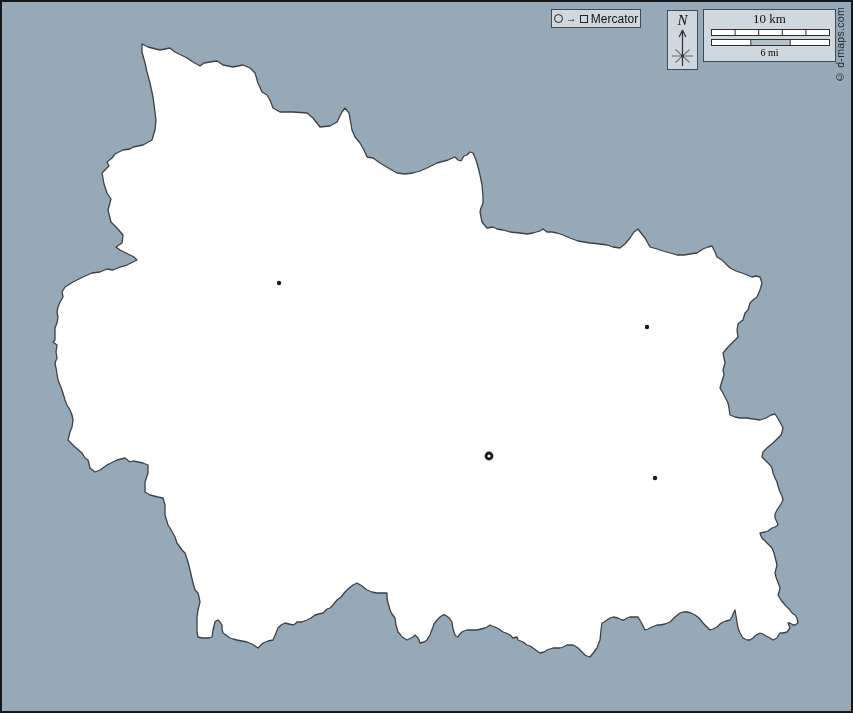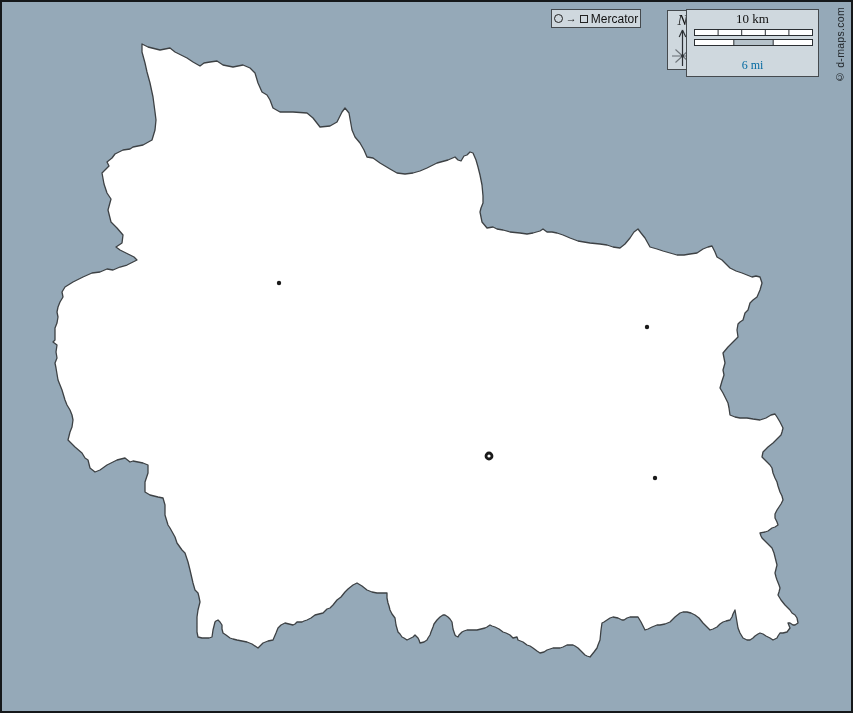--- a/index.html
+++ b/index.html
@@ -28,29 +28,29 @@
     background:transparent;box-sizing:border-box;
   }
   .arrow-glyph{font-size:11px;line-height:1;color:#111;}
   .badge-label{font-size:12px;color:#111;}
   .compass-panel{left:667px;top:10px;width:31px;height:60px;}
   .compass-n{
     position:absolute;top:1px;left:0;width:100%;text-align:center;
     font-family:"Liberation Serif", serif;font-style:italic;font-size:15px;color:#111;
   }
   .compass-art{position:absolute;left:0;bottom:1px;}
-  .scale-panel{left:686px;top:9px;width:133px;height:68px;}
+  .scale-panel{left:703px;top:9px;width:133px;height:53px;}
   .scale-top-label{
     position:absolute;top:1px;left:0;width:100%;text-align:center;
     font-family:"Liberation Serif", serif;font-size:13px;color:#111;
   }
   .scale-bars{position:absolute;left:0;top:19px;}
   .scale-bottom-label{
     position:absolute;bottom:3px;left:0;width:100%;text-align:center;
-    font-family:"Liberation Serif", serif;font-size:12px;color:#0369a1;
+    font-family:"Liberation Serif", serif;font-size:10px;color:#000000;
   }
   .copyright{
     position:absolute;top:7px;left:834px;z-index:20;
     writing-mode:vertical-rl;transform:rotate(180deg);
     font-size:10.5px;color:#23282c;letter-spacing:0.3px;
   }
 </style>
 </head>
 <body>
 

